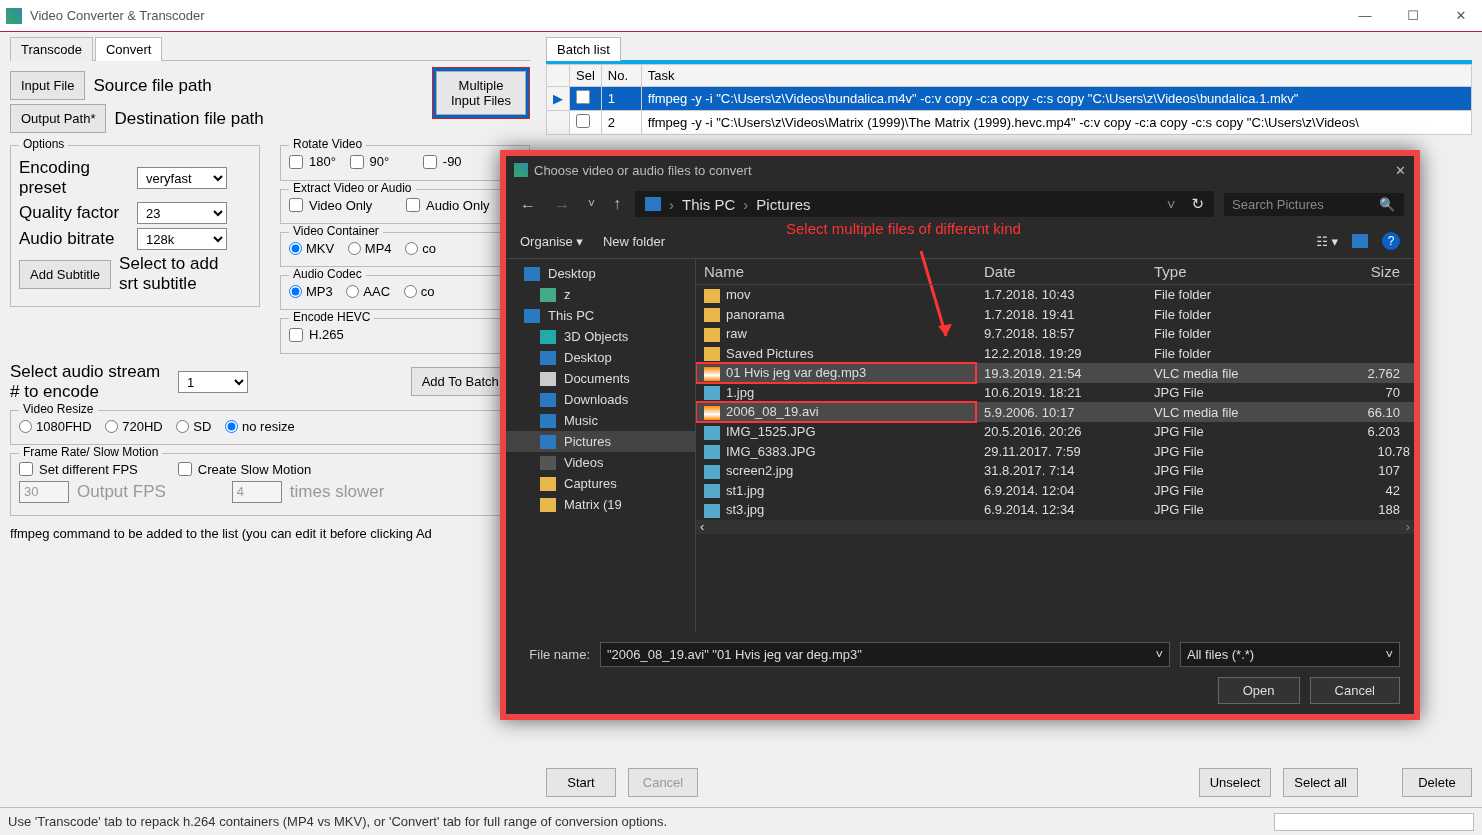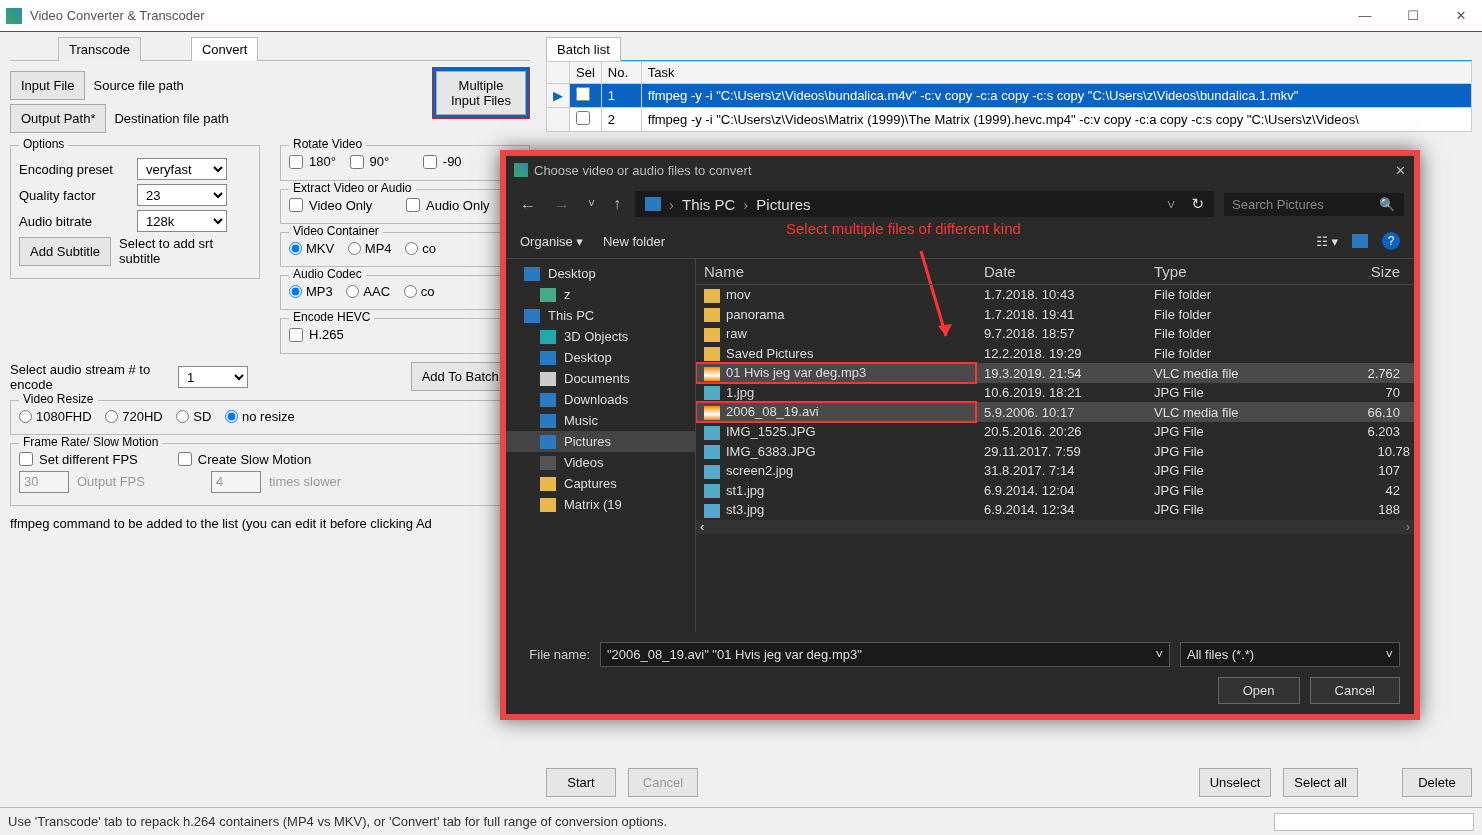--- a/index.html
+++ b/index.html
@@ -9,39 +9,39 @@
 .titlebar { height: 32px; background: #fff; display: flex; align-items: center; padding: 0 6px; border-bottom: 1px solid #be185d; }
 .titlebar .appicon { width: 16px; height: 16px; margin-right: 8px; background: linear-gradient(45deg,#3a6,#38a); display:inline-block; }
 .titlebar .title { flex: 1; color: #555; }
 .titlebar .wincontrols { display: flex; gap: 18px; color: #555; }
 .titlebar .wincontrols span { width: 30px; text-align: center; cursor: default; }
 
 .main { display: flex; height: calc(100% - 60px); }
 
 .left-pane { width: 540px; padding: 4px 10px 0 10px; }
 .tabs { display: flex; border-bottom: 1px solid #bbb; }
-.tab { padding: 4px 10px; border: 1px solid #bbb; border-bottom: none; background: #eee; margin-right: 2px; position: relative; top: 1px; margin-left: 48px; }
+.tab { padding: 4px 10px; border: 1px solid #bbb; border-bottom: none; background: #eee; margin-right: 2px; position: relative; top: 1px; }
 .tab.active { background: #fff; }
 
 .section { border: 1px solid #bbb; margin-top: 8px; padding: 8px; position: relative; }
 .section .legend { position: absolute; top: -9px; left: 8px; background: #f0f0f0; padding: 0 4px; font-size: 12px; }
 
 .btn { background: #e6e6e6; border: 1px solid #aaa; padding: 6px 10px; text-align: center; display: inline-block; min-width: 70px; }
 
 .row { display: flex; align-items: center; gap: 8px; margin: 4px 0; }
-.label { font-size: 13px; }
+.label { font-size: 17px; }
 select, input[type=text] { border: 1px solid #888; padding: 2px 4px; height: 22px; background: #fff; }
 input[type=text]:disabled { background: #f4f4f4; color: #999; }
 input[type=checkbox] { width: 14px; height: 14px; }
 .radio { display: inline-flex; align-items: center; gap: 4px; margin-right: 10px; font-size: 13px; }
 .radio input { width: 13px; height: 13px; }
 .chk { display: inline-flex; align-items: center; gap: 6px; font-size: 13px; }
 
 .right-pane { flex: 1; padding: 4px 10px 0 6px; position: relative; }
-.batch-tabs { border-bottom: 1px solid #0ea5e9; display: flex; align-items: center; }
+.batch-tabs { border-bottom: 4px solid #0ea5e9; display: flex; align-items: center; }
 .batch-tab { padding: 4px 10px; border: 1px solid #bbb; border-bottom: none; background: #fff; position: relative; top: 1px; }
 table.batch { width: 100%; border-collapse: collapse; background: #fff; font-size: 12px; }
 table.batch th, table.batch td { border: 1px solid #ccc; padding: 3px 6px; text-align: left; white-space: nowrap; overflow: hidden; }
 table.batch th { background: #f4f4f4; font-weight: normal; }
 tr.selrow { background: #0a63c2; color: #fff; }
 tr.selrow input[type=checkbox]{filter:brightness(1.2);}
 .rowmarker{width:20px;}
 
 .batch-footer { display: flex; gap: 12px; margin-top: 10px; }
 .batch-footer .spacer { flex: 1; }

